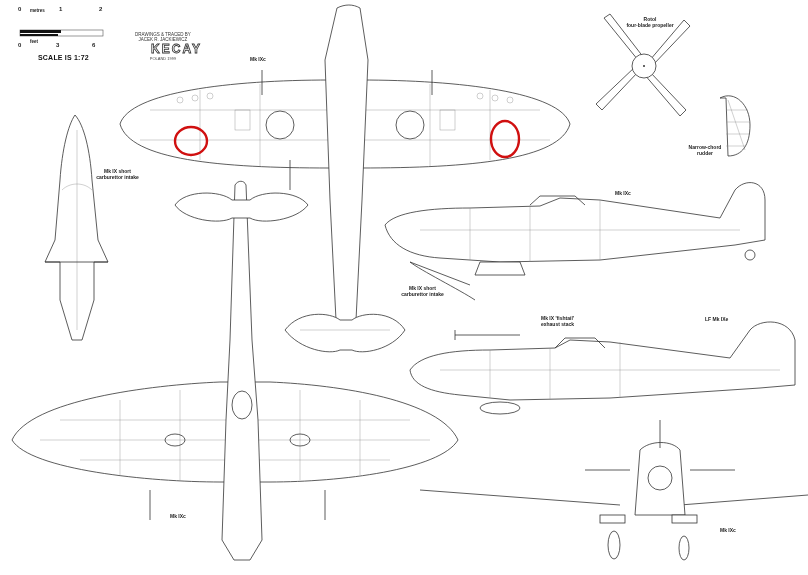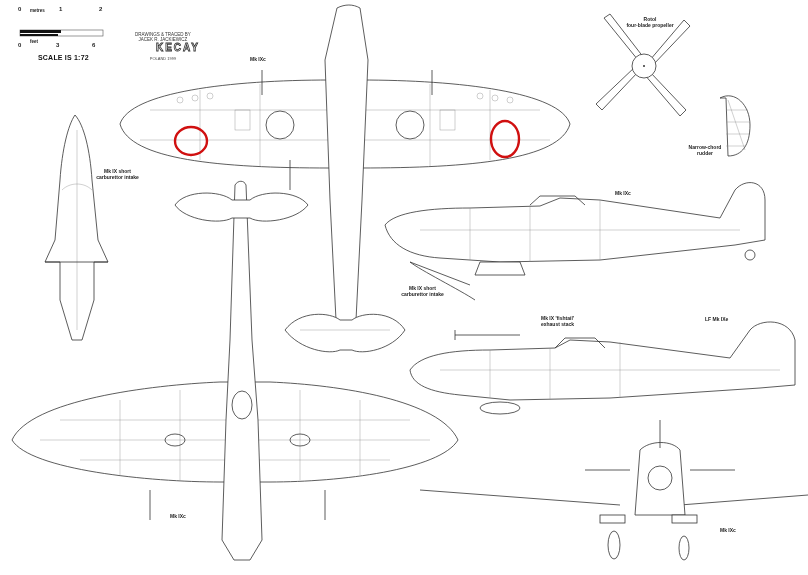--- a/index.html
+++ b/index.html
@@ -1,21 +1,21 @@
 <!DOCTYPE html>
 <html><head>
 <meta charset="utf-8">
 <style>
   html, body { margin:0; padding:0; background:#ffffff; }
   body { width:808px; height:575px; position:relative; overflow:hidden; font-family:"Liberation Sans", sans-serif; }
   .lbl { position:absolute; font-size:5px; font-weight:bold; color:#222; line-height:6px; text-align:center; white-space:pre-line; }
   .scale-lbl { position:absolute; font-size:6px; font-weight:bold; color:#222; }
   .title-scale { position:absolute; left:38px; top:54px; font-size:7px; font-weight:bold; color:#111; letter-spacing:0.2px; }
   .credit { position:absolute; left:128px; top:32px; width:70px; font-size:4.5px; color:#333; text-align:center; line-height:5px; }
-  .brand { position:absolute; left:144px; top:42px; width:68px; font-size:10px; font-weight:bold; color:#fff; text-align:center; -webkit-text-stroke:0.8px #333; letter-spacing:2px; }
+  .brand { position:absolute; left:134px; top:42px; width:68px; font-size:12px; font-weight:bold; color:#fff; text-align:right; -webkit-text-stroke:0.8px #333; letter-spacing:2px; }
   .brand-sub { position:absolute; left:128px; top:56px; width:70px; font-size:4px; color:#444; text-align:center; }
   svg { position:absolute; left:0; top:0; }
   .ln { fill:none; stroke:#333; stroke-width:0.8; }
   .lt { fill:none; stroke:#888; stroke-width:0.4; }
   .fl { fill:#fff; stroke:#333; stroke-width:0.8; }
   .red { fill:none; stroke:#d01010; stroke-width:2.4; }
 </style>
 </head>
 <body>
 

